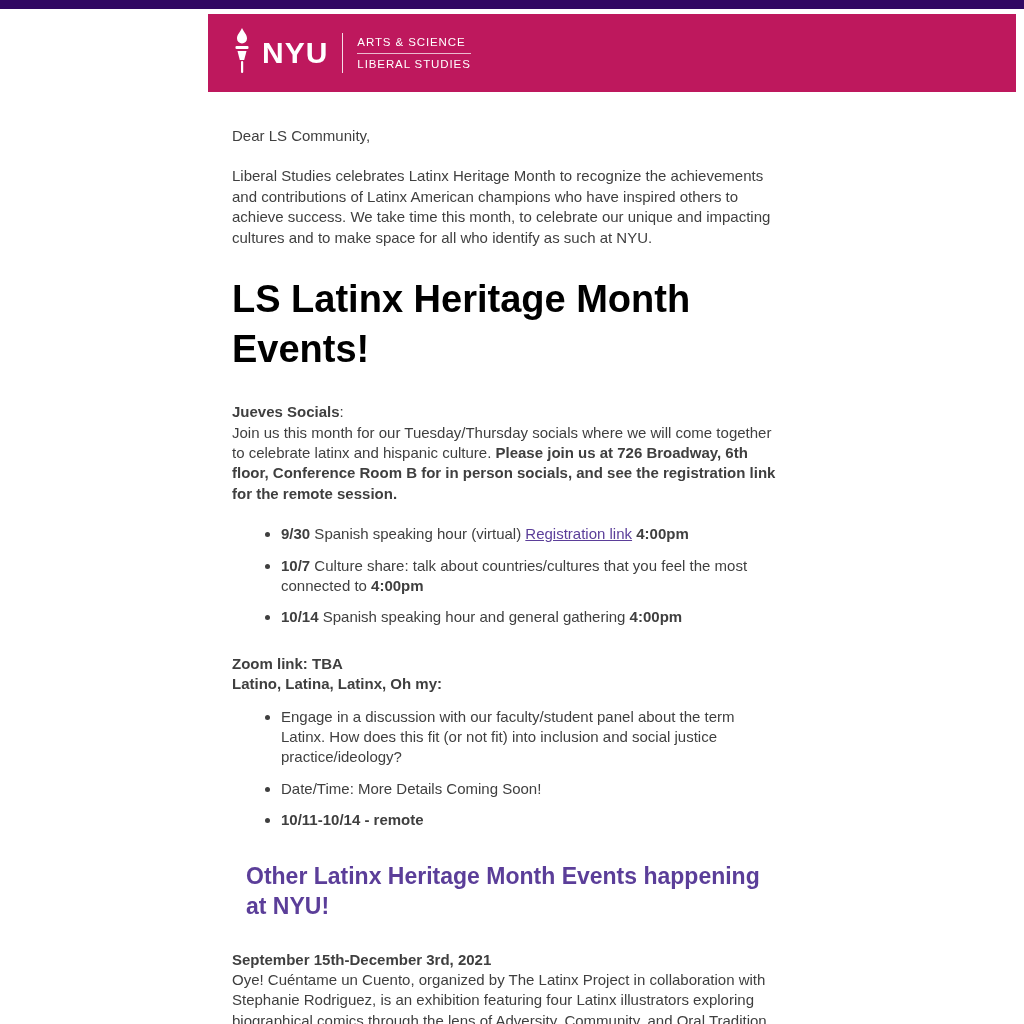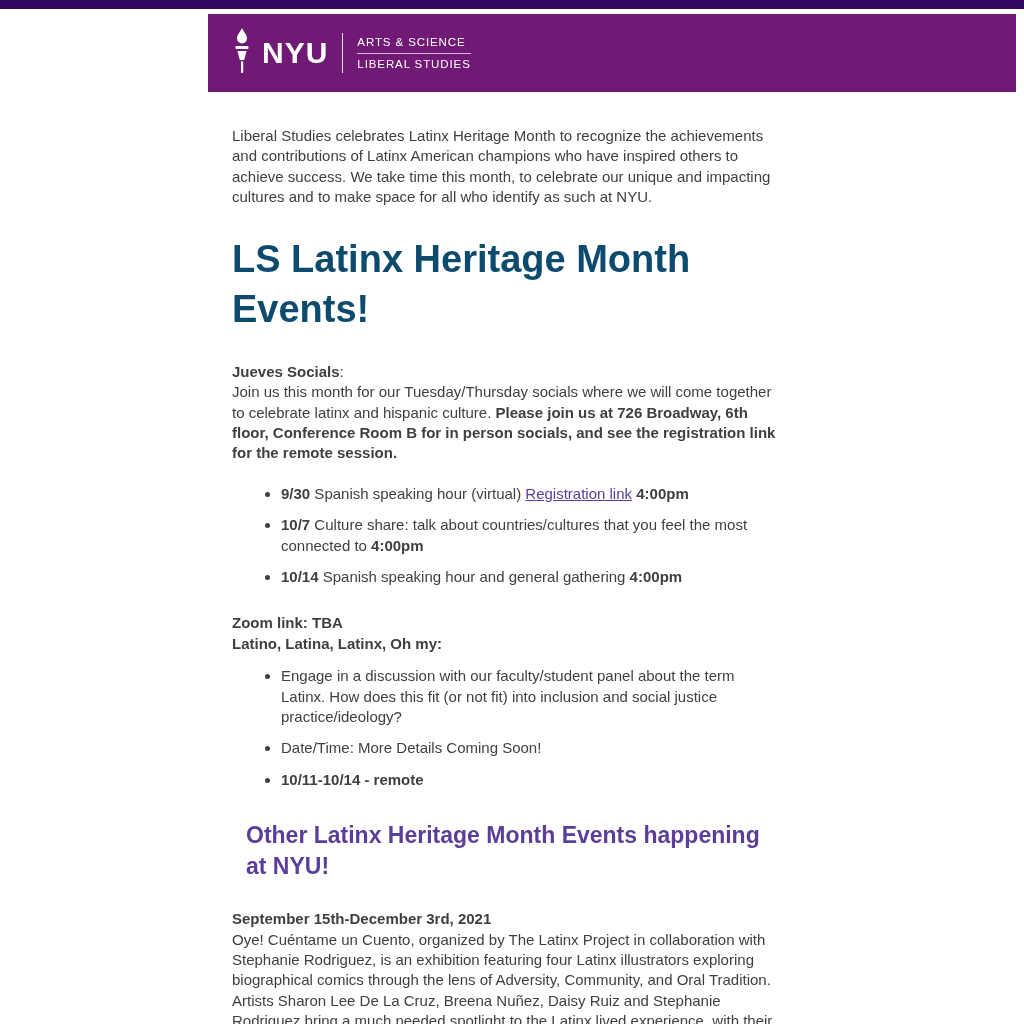--- a/index.html
+++ b/index.html
@@ -15,21 +15,21 @@
   .topbar {
     width: 100%;
     height: 9px;
     background: #310862;
   }
   .email {
     margin-left: 208px;
     width: 808px;
   }
   .banner {
-    background: #701a75;
+    background: #be185d;
     height: 78px;
     margin-top: 5px;
     display: flex;
     align-items: center;
     padding-left: 24px;
     box-sizing: border-box;
   }
   .torch-wrap { display: flex; align-items: center; }
   .nyu-wordmark {
     color: #ffffff;
@@ -60,21 +60,21 @@
     padding: 34px 24px 0;
     width: 545px;
     font-size: 15px;
     line-height: 1.36;
   }
   p { margin: 0 0 20px; }
   .bold { font-weight: bold; margin-top: 8px; }
   h1 {
     font-size: 38px;
     line-height: 1.32;
-    color: #0c4a6e;
+    color: #000000;
     font-weight: bold;
     margin: 26px 0 28px;
   }
   h2 {
     font-size: 23px;
     line-height: 1.33;
     color: #5b3e99;
     font-weight: bold;
     margin: 30px 14px 28px;
   }
@@ -110,20 +110,21 @@
       <span class="unit">
         <span>ARTS &amp; SCIENCE</span>
         <span class="unit-rule" style="display:block;"></span>
         <span>LIBERAL STUDIES</span>
       </span>
     </div>
   </div>
 
   <div class="content">
 
+    <p>Dear LS Community,</p>
 
     <p>Liberal Studies celebrates Latinx Heritage Month to recognize the achievements and contributions of Latinx American champions who have inspired others to achieve success. We take time this month, to celebrate our unique and impacting cultures and to make space for all who identify as such at NYU.</p>
 
     <h1>LS Latinx Heritage Month Events!</h1>
 
     <p>
       <span class="bold">Jueves Socials</span><span>:</span><br>
       <span>Join us this month for our Tuesday/Thursday socials where we will come together to celebrate latinx and hispanic culture. </span><span class="bold">Please join us at 726 Broadway, 6th floor, Conference Room B for in person socials, and see the registration link for the remote session.</span>
     </p>
 

